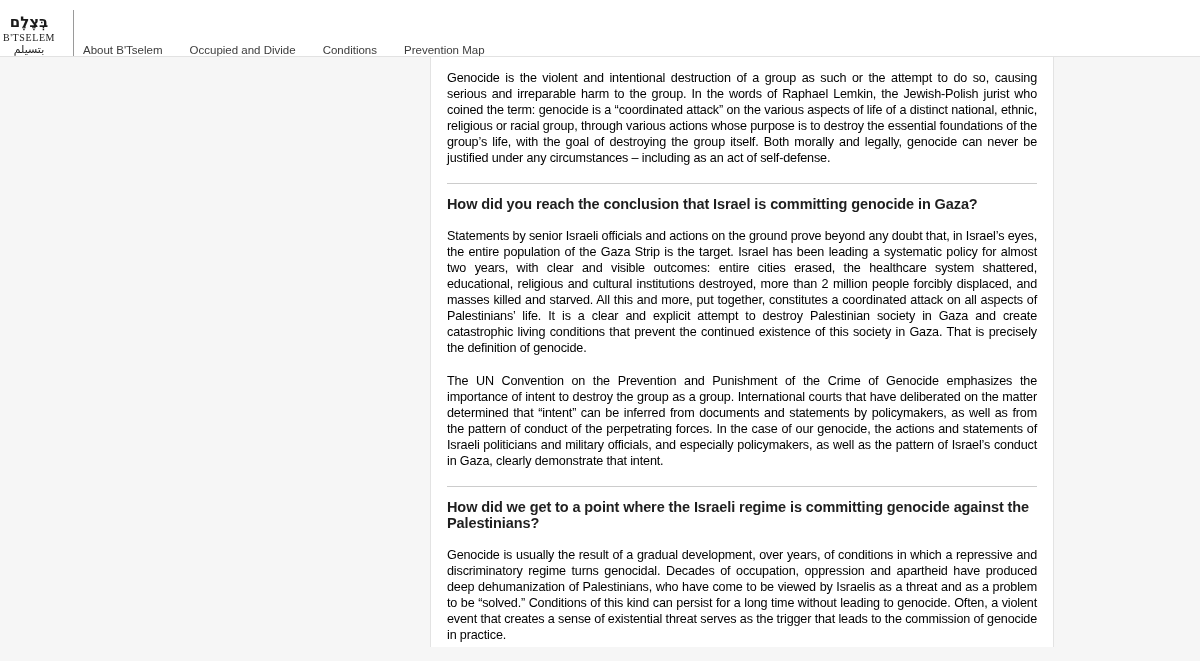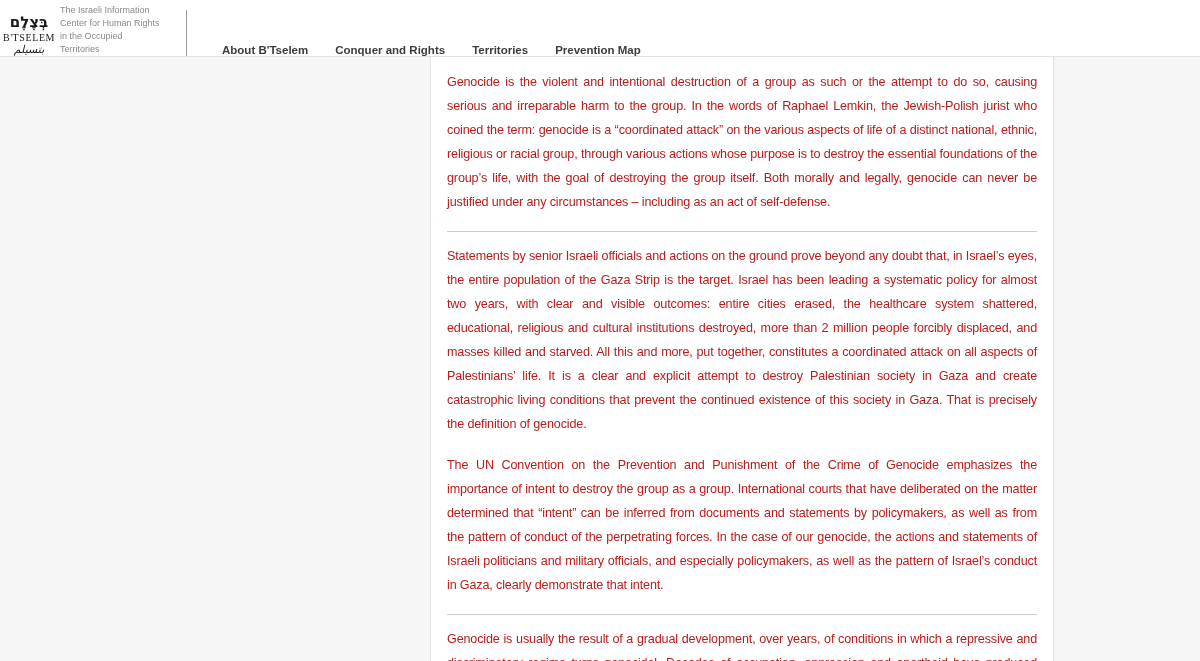--- a/index.html
+++ b/index.html
@@ -18,91 +18,92 @@
     display: flex; align-items: flex-end;
     position: relative; z-index: 2;
   }
   .logo-block {
     margin-left: 7px; width: 44px; text-align: center;
     display: flex; flex-direction: column; align-items: center;
     cursor: pointer; color: #1a1a1a;
   }
   .logo-heb { font-family: "DejaVu Sans", sans-serif; font-weight: bold; font-size: 15px; line-height: 1.05; }
   .logo-lat { font-family: "Liberation Serif", serif; font-size: 10px; letter-spacing: 0.6px; margin-top: 1px; }
-  .logo-ar  { font-family: "DejaVu Sans", sans-serif; font-size: 11px; line-height: 1.1; margin-top: 1px; font-style: italic; }
+  .logo-ar  { font-family: "DejaVu Sans", sans-serif; font-size: 11px; line-height: 1.1; margin-top: 1px; }
   .tagline {
     width: 104px; margin-left: 9px;
     font-size: 9px; line-height: 1.45; color: #8a8a8a;
   }
   .header-divider {
     width: 1px; height: 46px; background: #9a9a9a;
     margin-left: 22px; flex: 0 0 auto;
   }
-  .main-nav { display: flex; margin-left: 35px; font-weight: bold; }
+  .main-nav { display: flex; margin-left: 9px; }
   .nav-item {
     font-size: 11.5px; color: #3c3c3c; margin-right: 27px;
     cursor: pointer; white-space: nowrap;
   }
 
   
   .page-body { position: relative; height: 590px; }
   .content-col {
     margin-left: 430px; width: 624px; min-height: 590px;
     background: #ffffff;
     border-left: 1px solid #e3e3e3; border-right: 1px solid #e3e3e3;
     padding: 13px 16px 0 16px;
   }
   .section-heading {
     font-size: 14.5px; font-weight: bold; color: #1f1f1f;
     letter-spacing: -0.1px; margin: 0 0 16px 0;
   }
   .section-paragraph {
-    font-size: 12.6px; line-height: 24px; color: #b91c1c;
+    font-size: 12.6px; line-height: 16px; color: #000000;
     letter-spacing: -0.15px; text-align: justify;
     margin: 0 0 17px 0;
   }
   .section-divider {
     border: none; border-top: 1px solid #cccccc;
     margin: 8px 0 12px 0;
   }
 </style>
 </head>
 <body>
 
 <header class="site-header">
   <div class="logo-block">
     <span class="logo-heb">בְּצֶלֶם</span>
     <span class="logo-lat">B'TSELEM</span>
     <span class="logo-ar">بتسيلم</span>
   </div>
-  <div class="tagline">The Israeli Information Center for Human Rights in the Occupied Territories</div>
   <div class="header-divider"></div>
   <nav class="main-nav">
     <span class="nav-item">About B'Tselem</span>
-    <span class="nav-item">Conquer and Rights</span>
-    <span class="nav-item">Territories</span>
+    <span class="nav-item">Occupied and Divide</span>
+    <span class="nav-item">Conditions</span>
     <span class="nav-item">Prevention Map</span>
   </nav>
 </header>
 
 <div class="page-body">
   <div class="content-col">
 
     <section>
       <p class="section-paragraph">Genocide is the violent and intentional destruction of a group as such or the attempt to do so, causing serious and irreparable harm to the group. In the words of Raphael Lemkin, the Jewish-Polish jurist who coined the term: genocide is a “coordinated attack” on the various aspects of life of a distinct national, ethnic, religious or racial group, through various actions whose purpose is to destroy the essential foundations of the group’s life, with the goal of destroying the group itself. Both morally and legally, genocide can never be justified under any circumstances – including as an act of self-defense.</p>
     </section>
 
     <hr class="section-divider">
 
     <section>
+      <h2 class="section-heading">How did you reach the conclusion that Israel is committing genocide in Gaza?</h2>
       <p class="section-paragraph">Statements by senior Israeli officials and actions on the ground prove beyond any doubt that, in Israel’s eyes, the entire population of the Gaza Strip is the target. Israel has been leading a systematic policy for almost two years, with clear and visible outcomes: entire cities erased, the healthcare system shattered, educational, religious and cultural institutions destroyed, more than 2 million people forcibly displaced, and masses killed and starved. All this and more, put together, constitutes a coordinated attack on all aspects of Palestinians’ life. It is a clear and explicit attempt to destroy Palestinian society in Gaza and create catastrophic living conditions that prevent the continued existence of this society in Gaza. That is precisely the definition of genocide.</p>
       <p class="section-paragraph">The UN Convention on the Prevention and Punishment of the Crime of Genocide emphasizes the importance of intent to destroy the group as a group. International courts that have deliberated on the matter determined that “intent” can be inferred from documents and statements by policymakers, as well as from the pattern of conduct of the perpetrating forces. In the case of our genocide, the actions and statements of Israeli politicians and military officials, and especially policymakers, as well as the pattern of Israel’s conduct in Gaza, clearly demonstrate that intent.</p>
     </section>
 
     <hr class="section-divider">
 
     <section>
+      <h2 class="section-heading">How did we get to a point where the Israeli regime is committing genocide against the Palestinians?</h2>
       <p class="section-paragraph">Genocide is usually the result of a gradual development, over years, of conditions in which a repressive and discriminatory regime turns genocidal. Decades of occupation, oppression and apartheid have produced deep dehumanization of Palestinians, who have come to be viewed by Israelis as a threat and as a problem to be “solved.” Conditions of this kind can persist for a long time without leading to genocide. Often, a violent event that creates a sense of existential threat serves as the trigger that leads to the commission of genocide in practice.</p>
 
     </section>
 
   </div>
 </div>
 
 </body></html>

